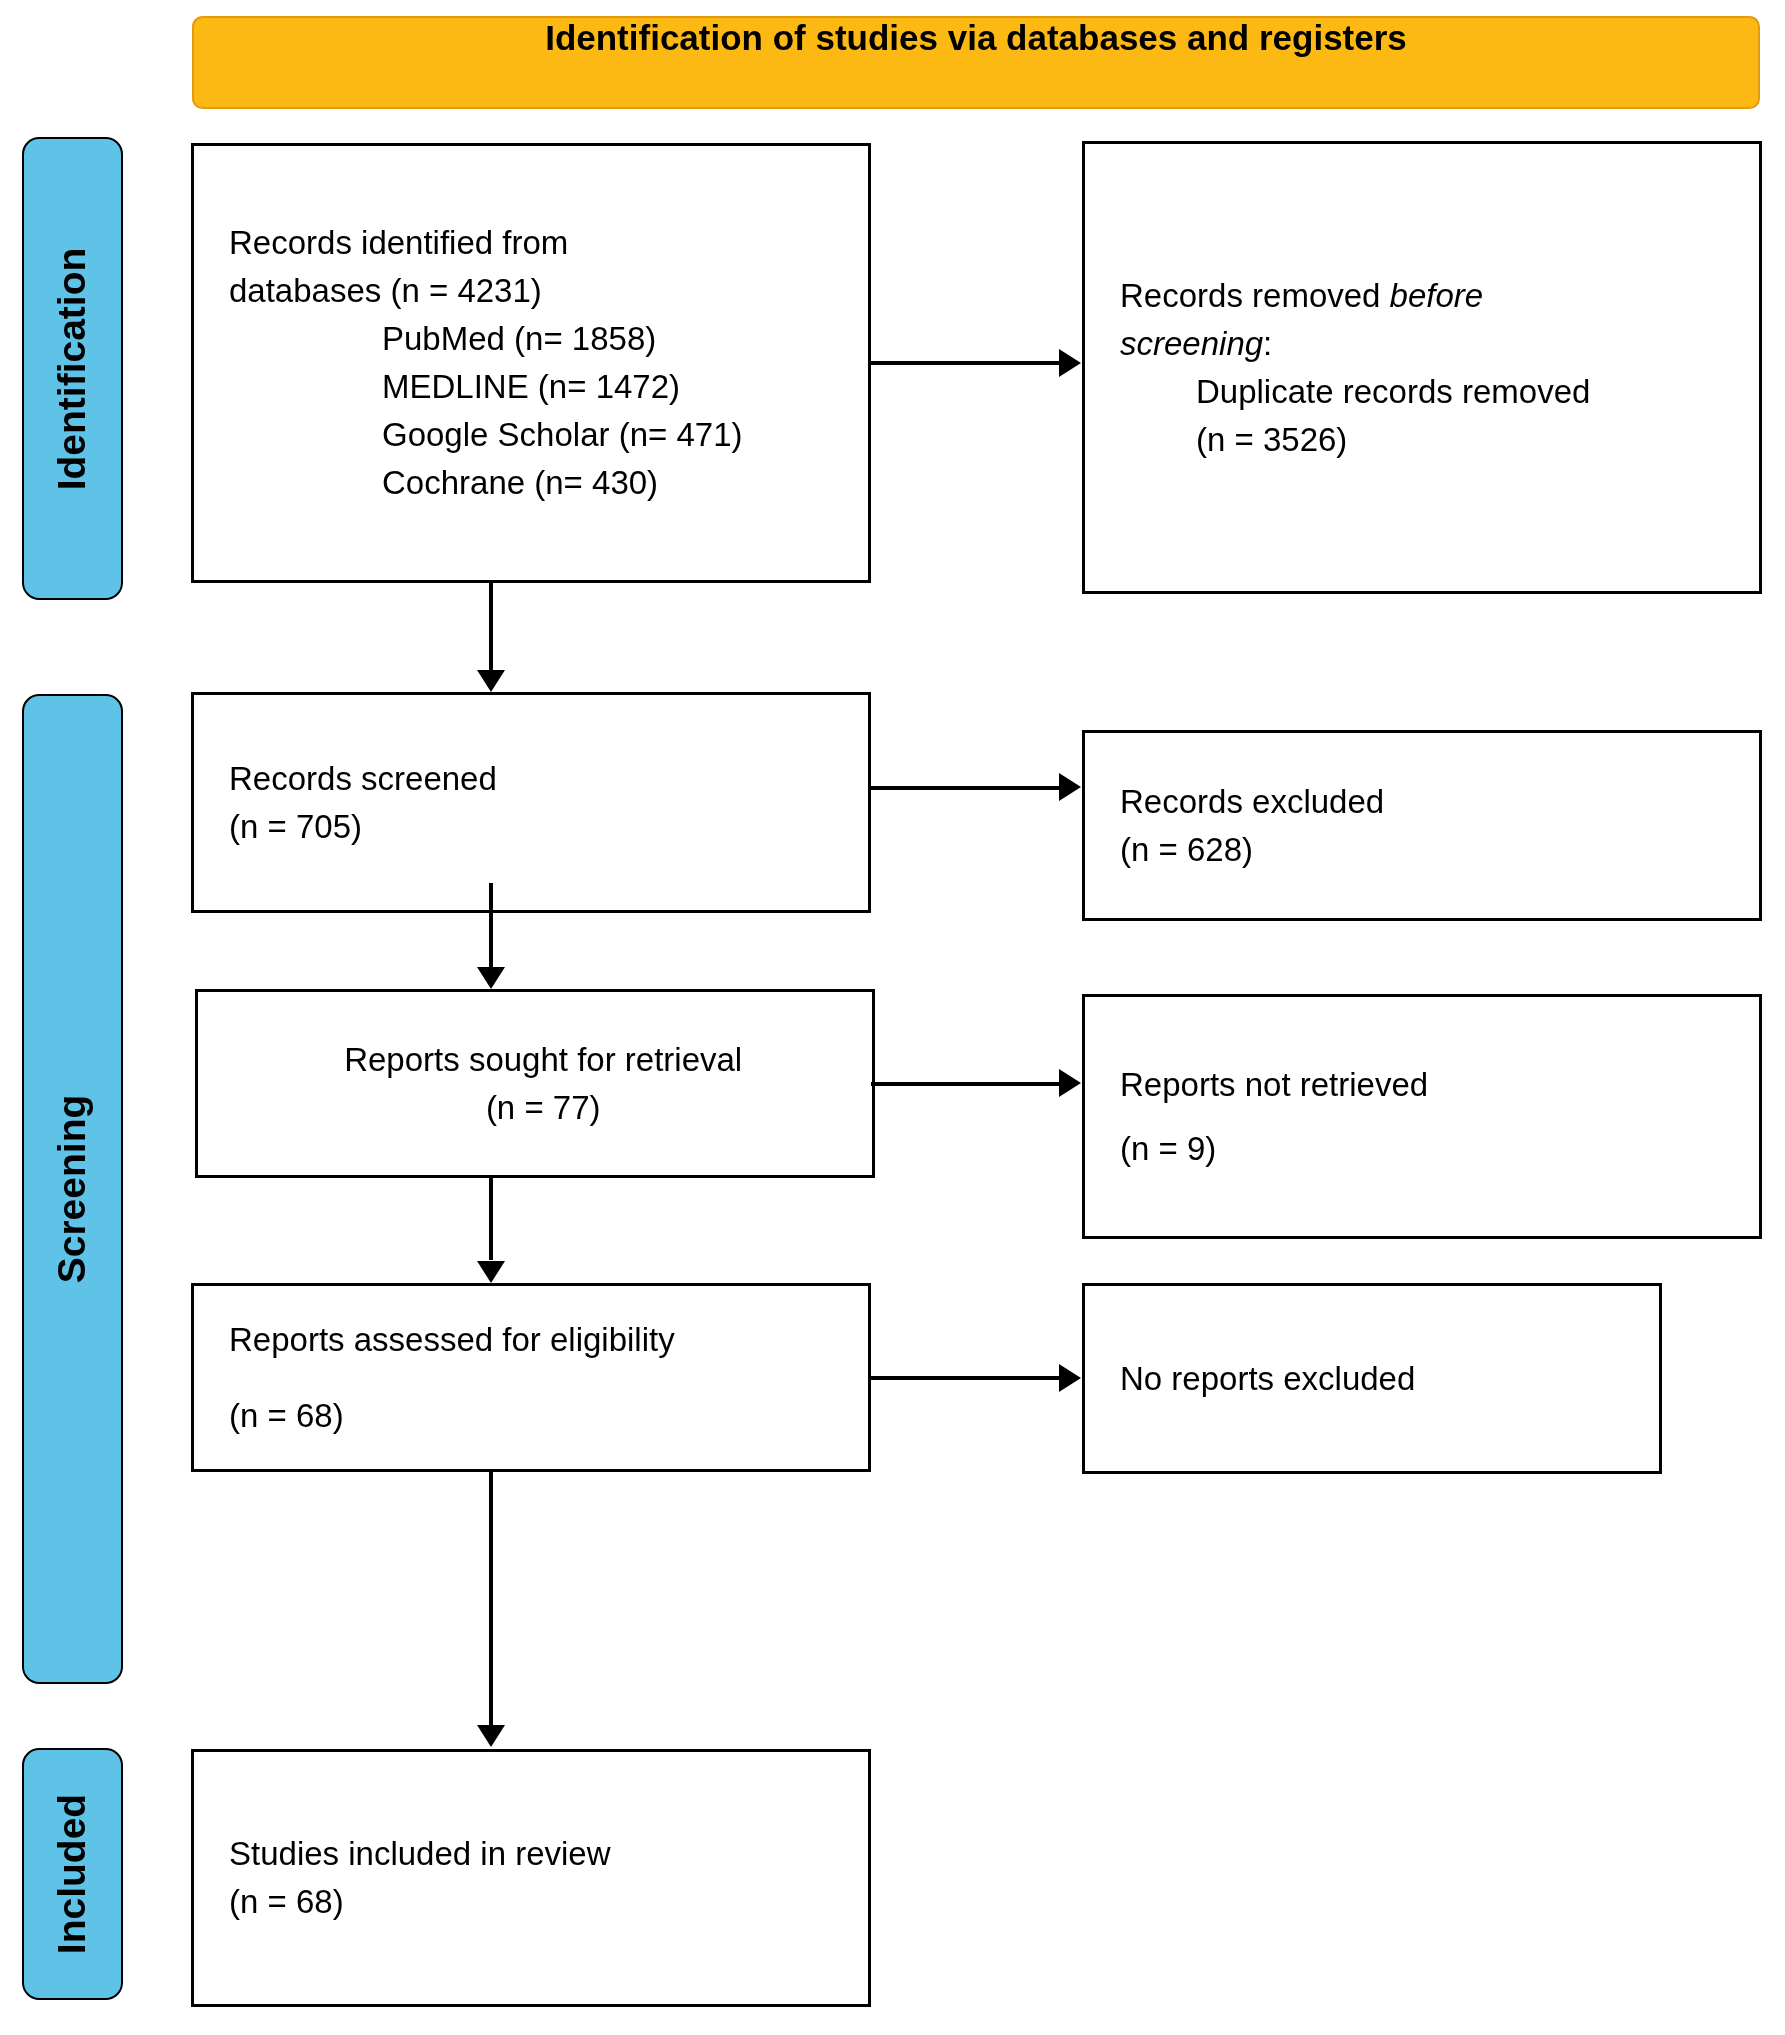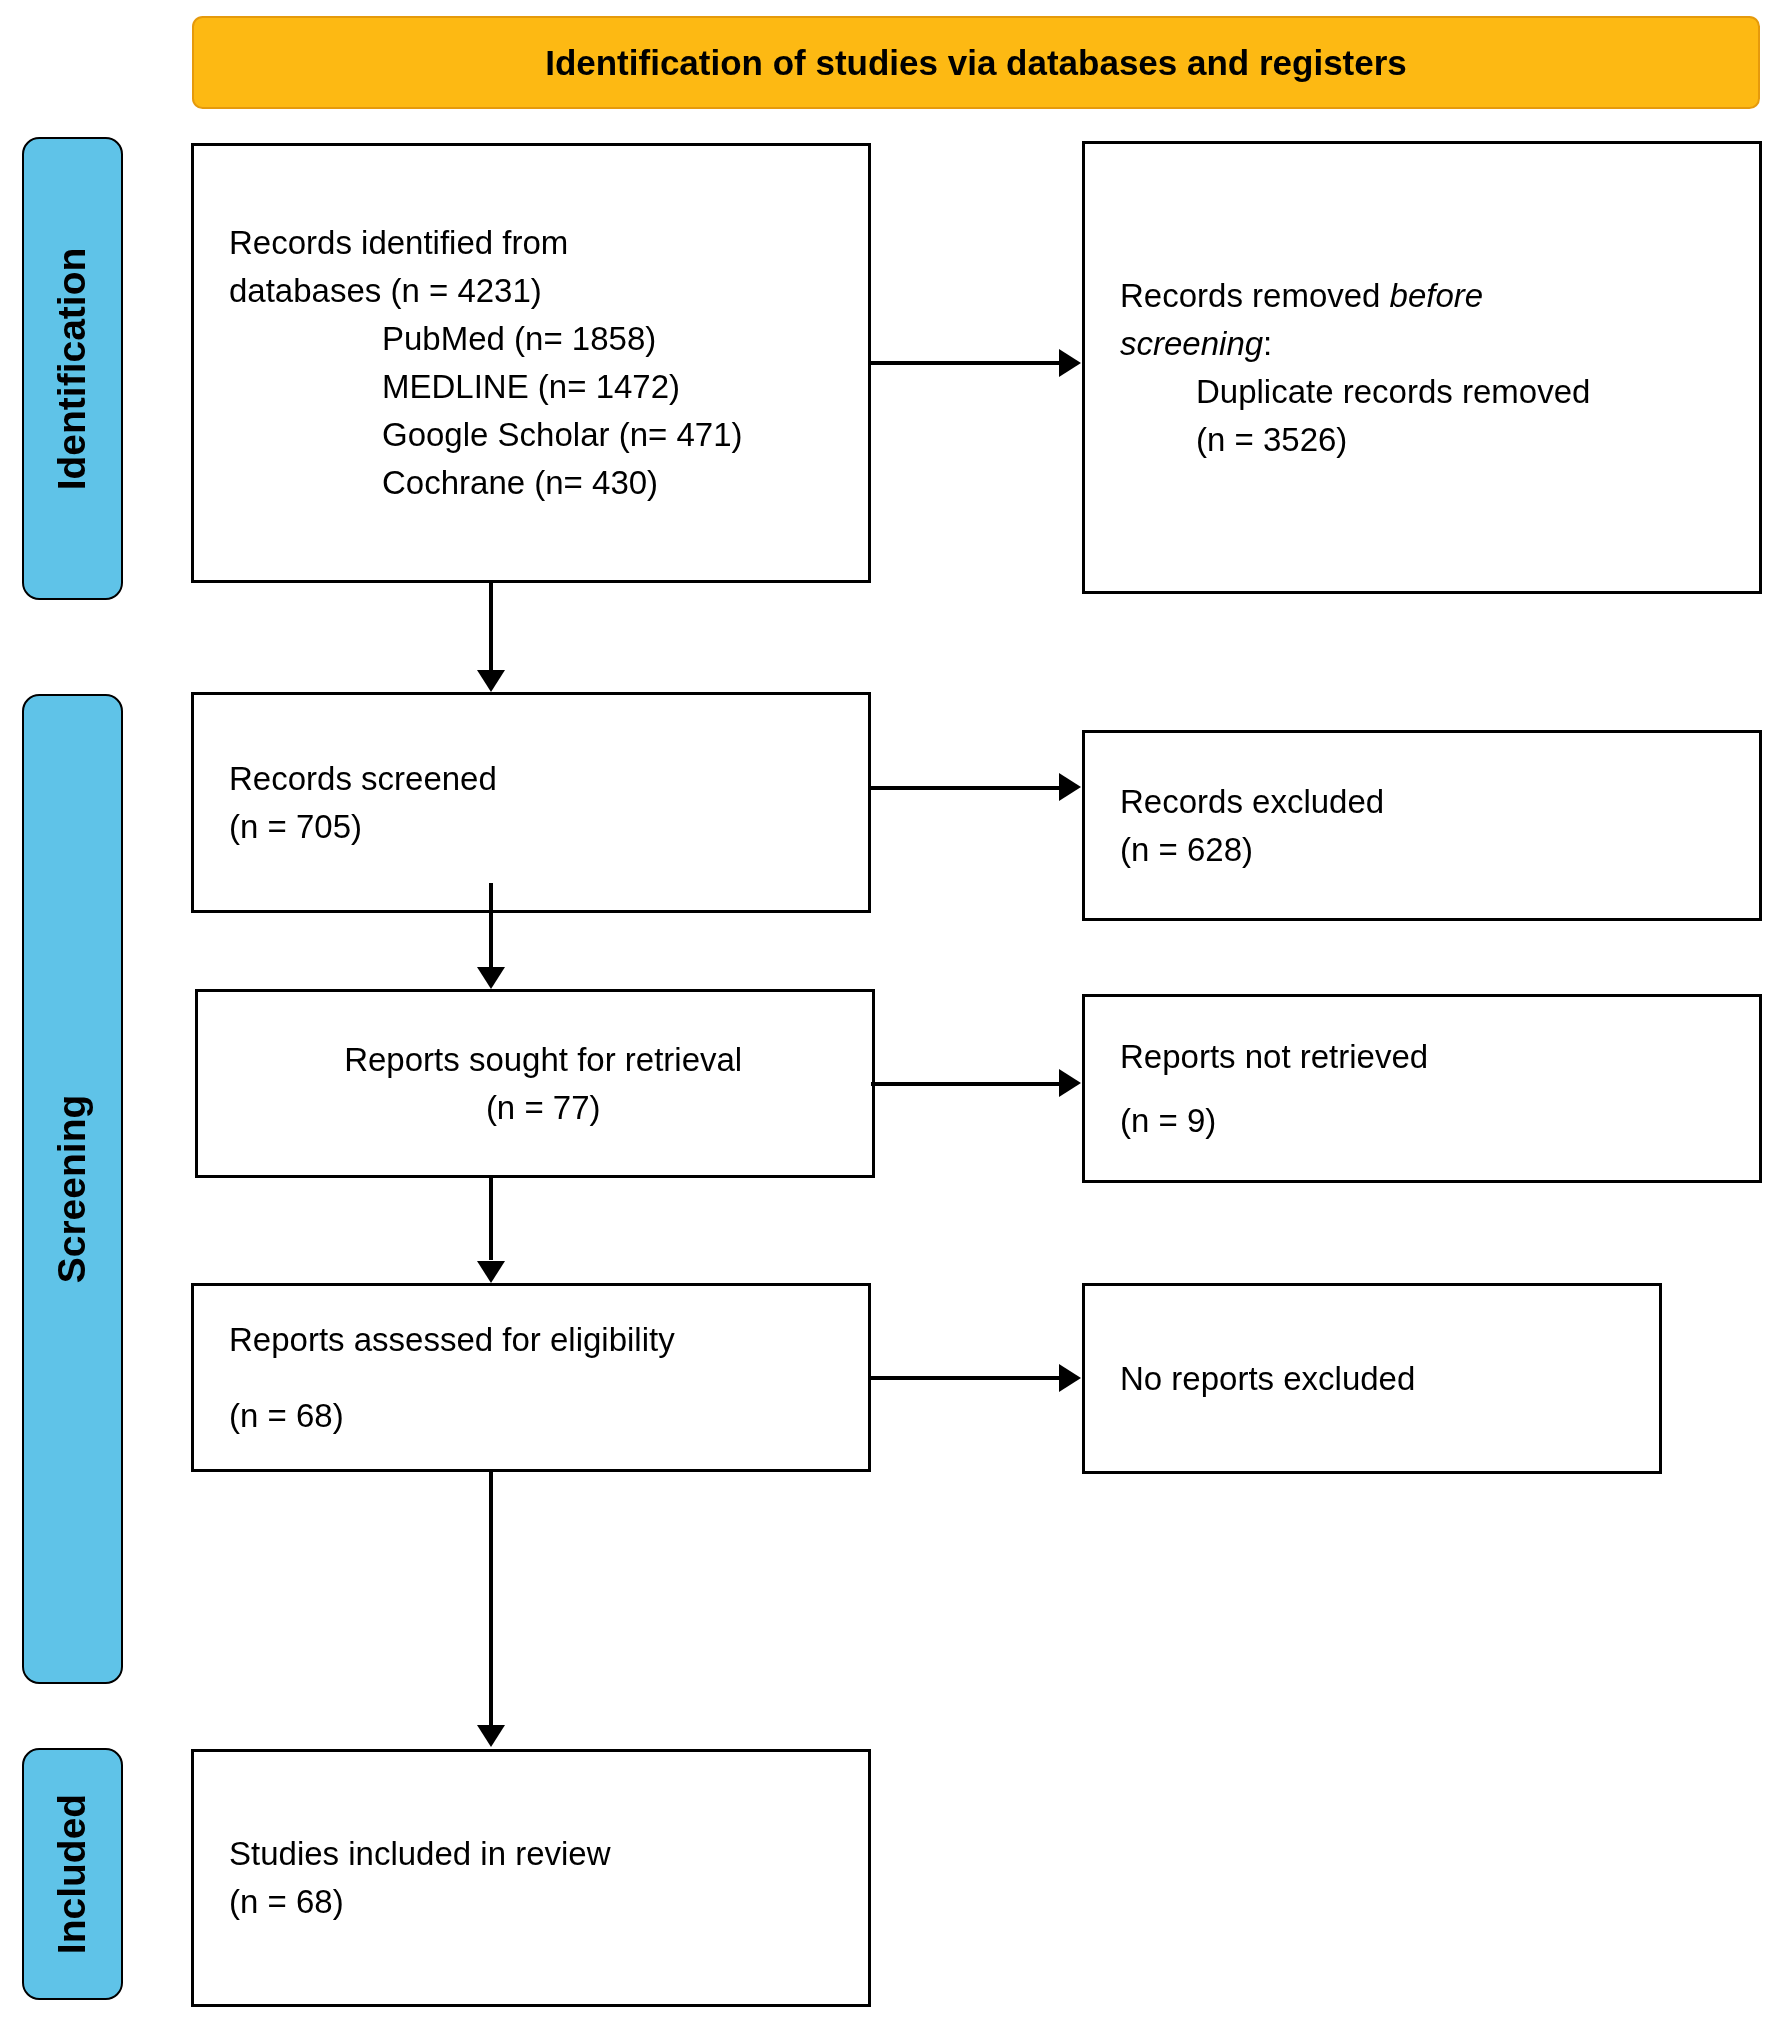--- a/index.html
+++ b/index.html
@@ -15,21 +15,21 @@
   }
 
   
   .banner {
     position: absolute;
     left: 192px; top: 16px;
     width: 1568px; height: 93px;
     background: var(--header-bg, #FDB913);
     border: 2.7px solid var(--header-border, #E59A0C);
     border-radius: 10.6px;
-    display: flex; align-items: center; justify-content: center;
+    display: flex; justify-content: center;
     font-weight: bold; font-size: 35px;
   }
 
   
   .stage {
     position: absolute;
     left: 22px; width: 101px;
     background: var(--stage-bg, #5FC3E8);
     border: 2.7px solid #000;
     border-radius: 17.3px;
@@ -58,21 +58,21 @@
   .line { white-space: nowrap; }
   .sub   { padding-left: 153px; }   
   .sub-r { padding-left: 76px; }   
   .it { font-style: italic; }
 
   #box-identified    { left: 191px;  top: 143px;  width: 680px; height: 440px; }
   #box-removed       { left: 1082px; top: 141px;  width: 680px; height: 453px; }
   #box-screened      { left: 191px;  top: 692px; width: 680px; height: 221px; }
   #box-excluded      { left: 1082px; top: 730px; width: 680px; height: 191px; }
   #box-sought        { left: 195px;  top: 989px; width: 680px; height: 189px; align-items: center; }
-  #box-notretrieved  { left: 1082px; top: 994px; width: 680px; height: 189px; gap: 16px; }
+  #box-notretrieved  { left: 1082px; top: 994px; width: 680px; height: 245px; gap: 16px; }
   #box-assessed      { left: 191px;  top: 1283px; width: 680px; height: 189px; gap: 28px; }
   #box-noexcluded    { left: 1082px; top: 1283px; width: 580px; height: 191px; }
   #box-included      { left: 191px;  top: 1749px; width: 680px; height: 258px; }
 
   
   .vline { position: absolute; left: 489px; width: 4px; background: #000; }
   .hline { position: absolute; height: 4px; background: #000; }
   .head-down {
     position: absolute; left: 477px;
     width: 0; height: 0;

